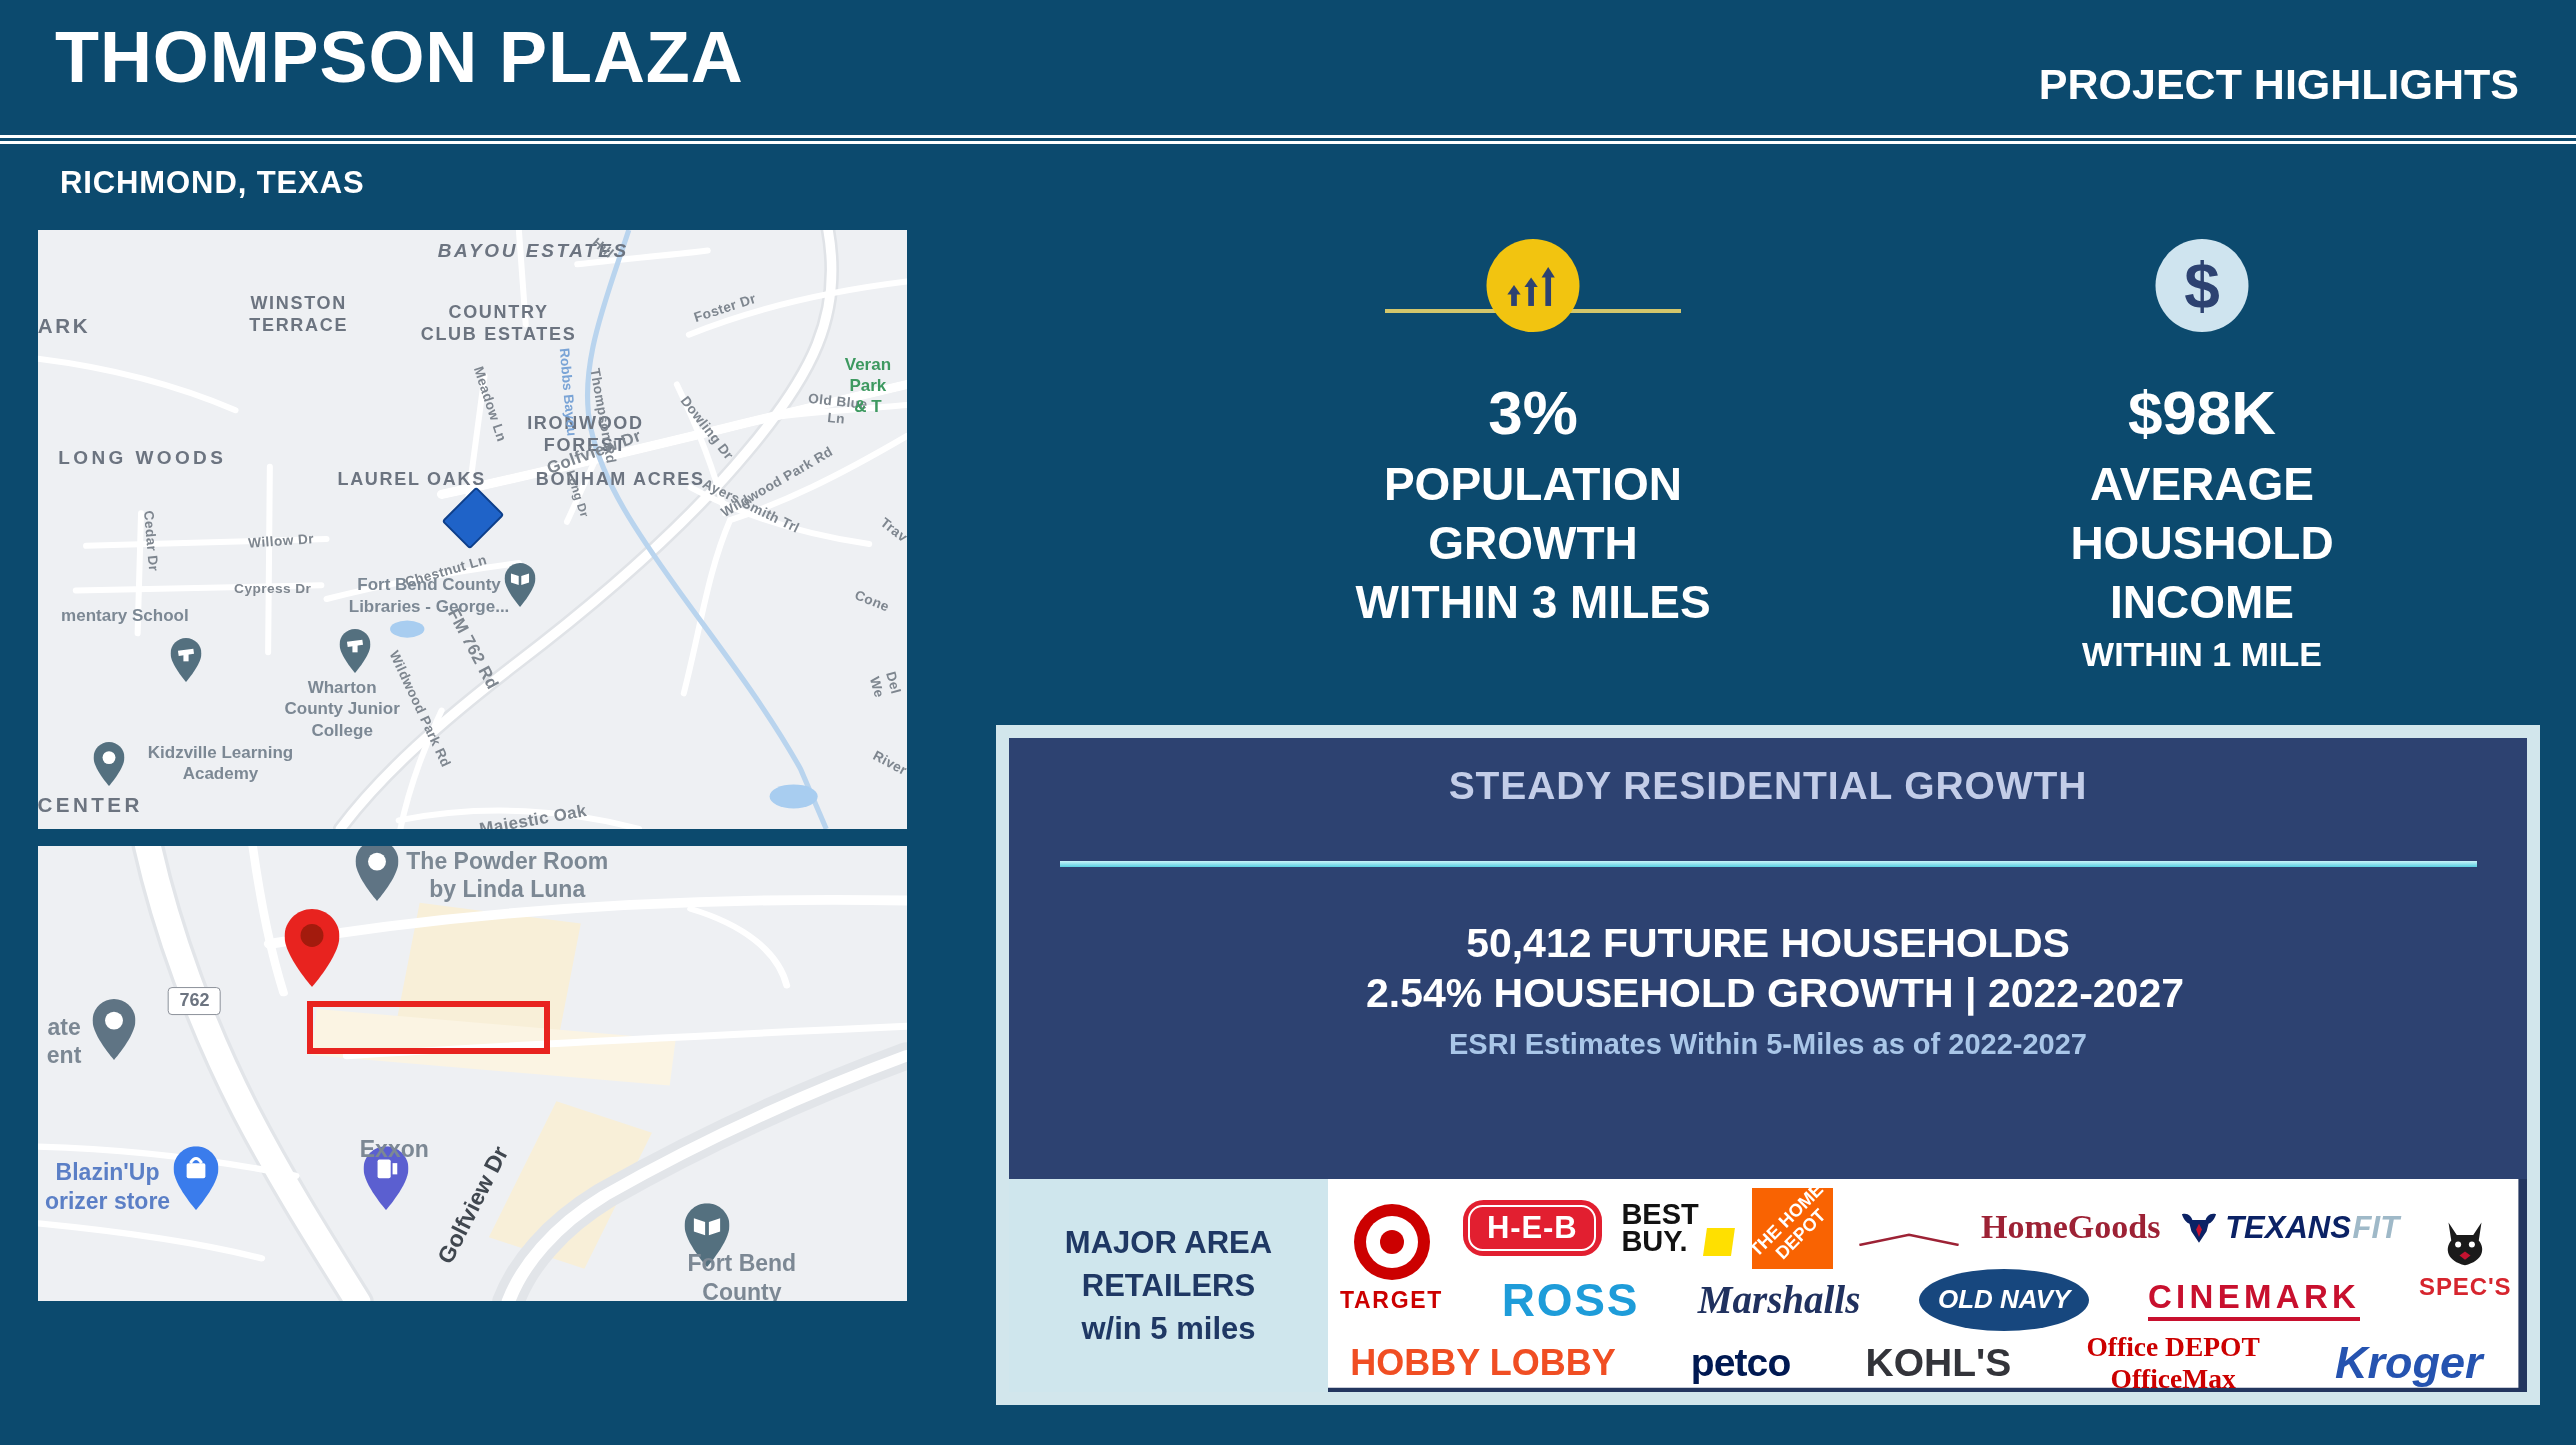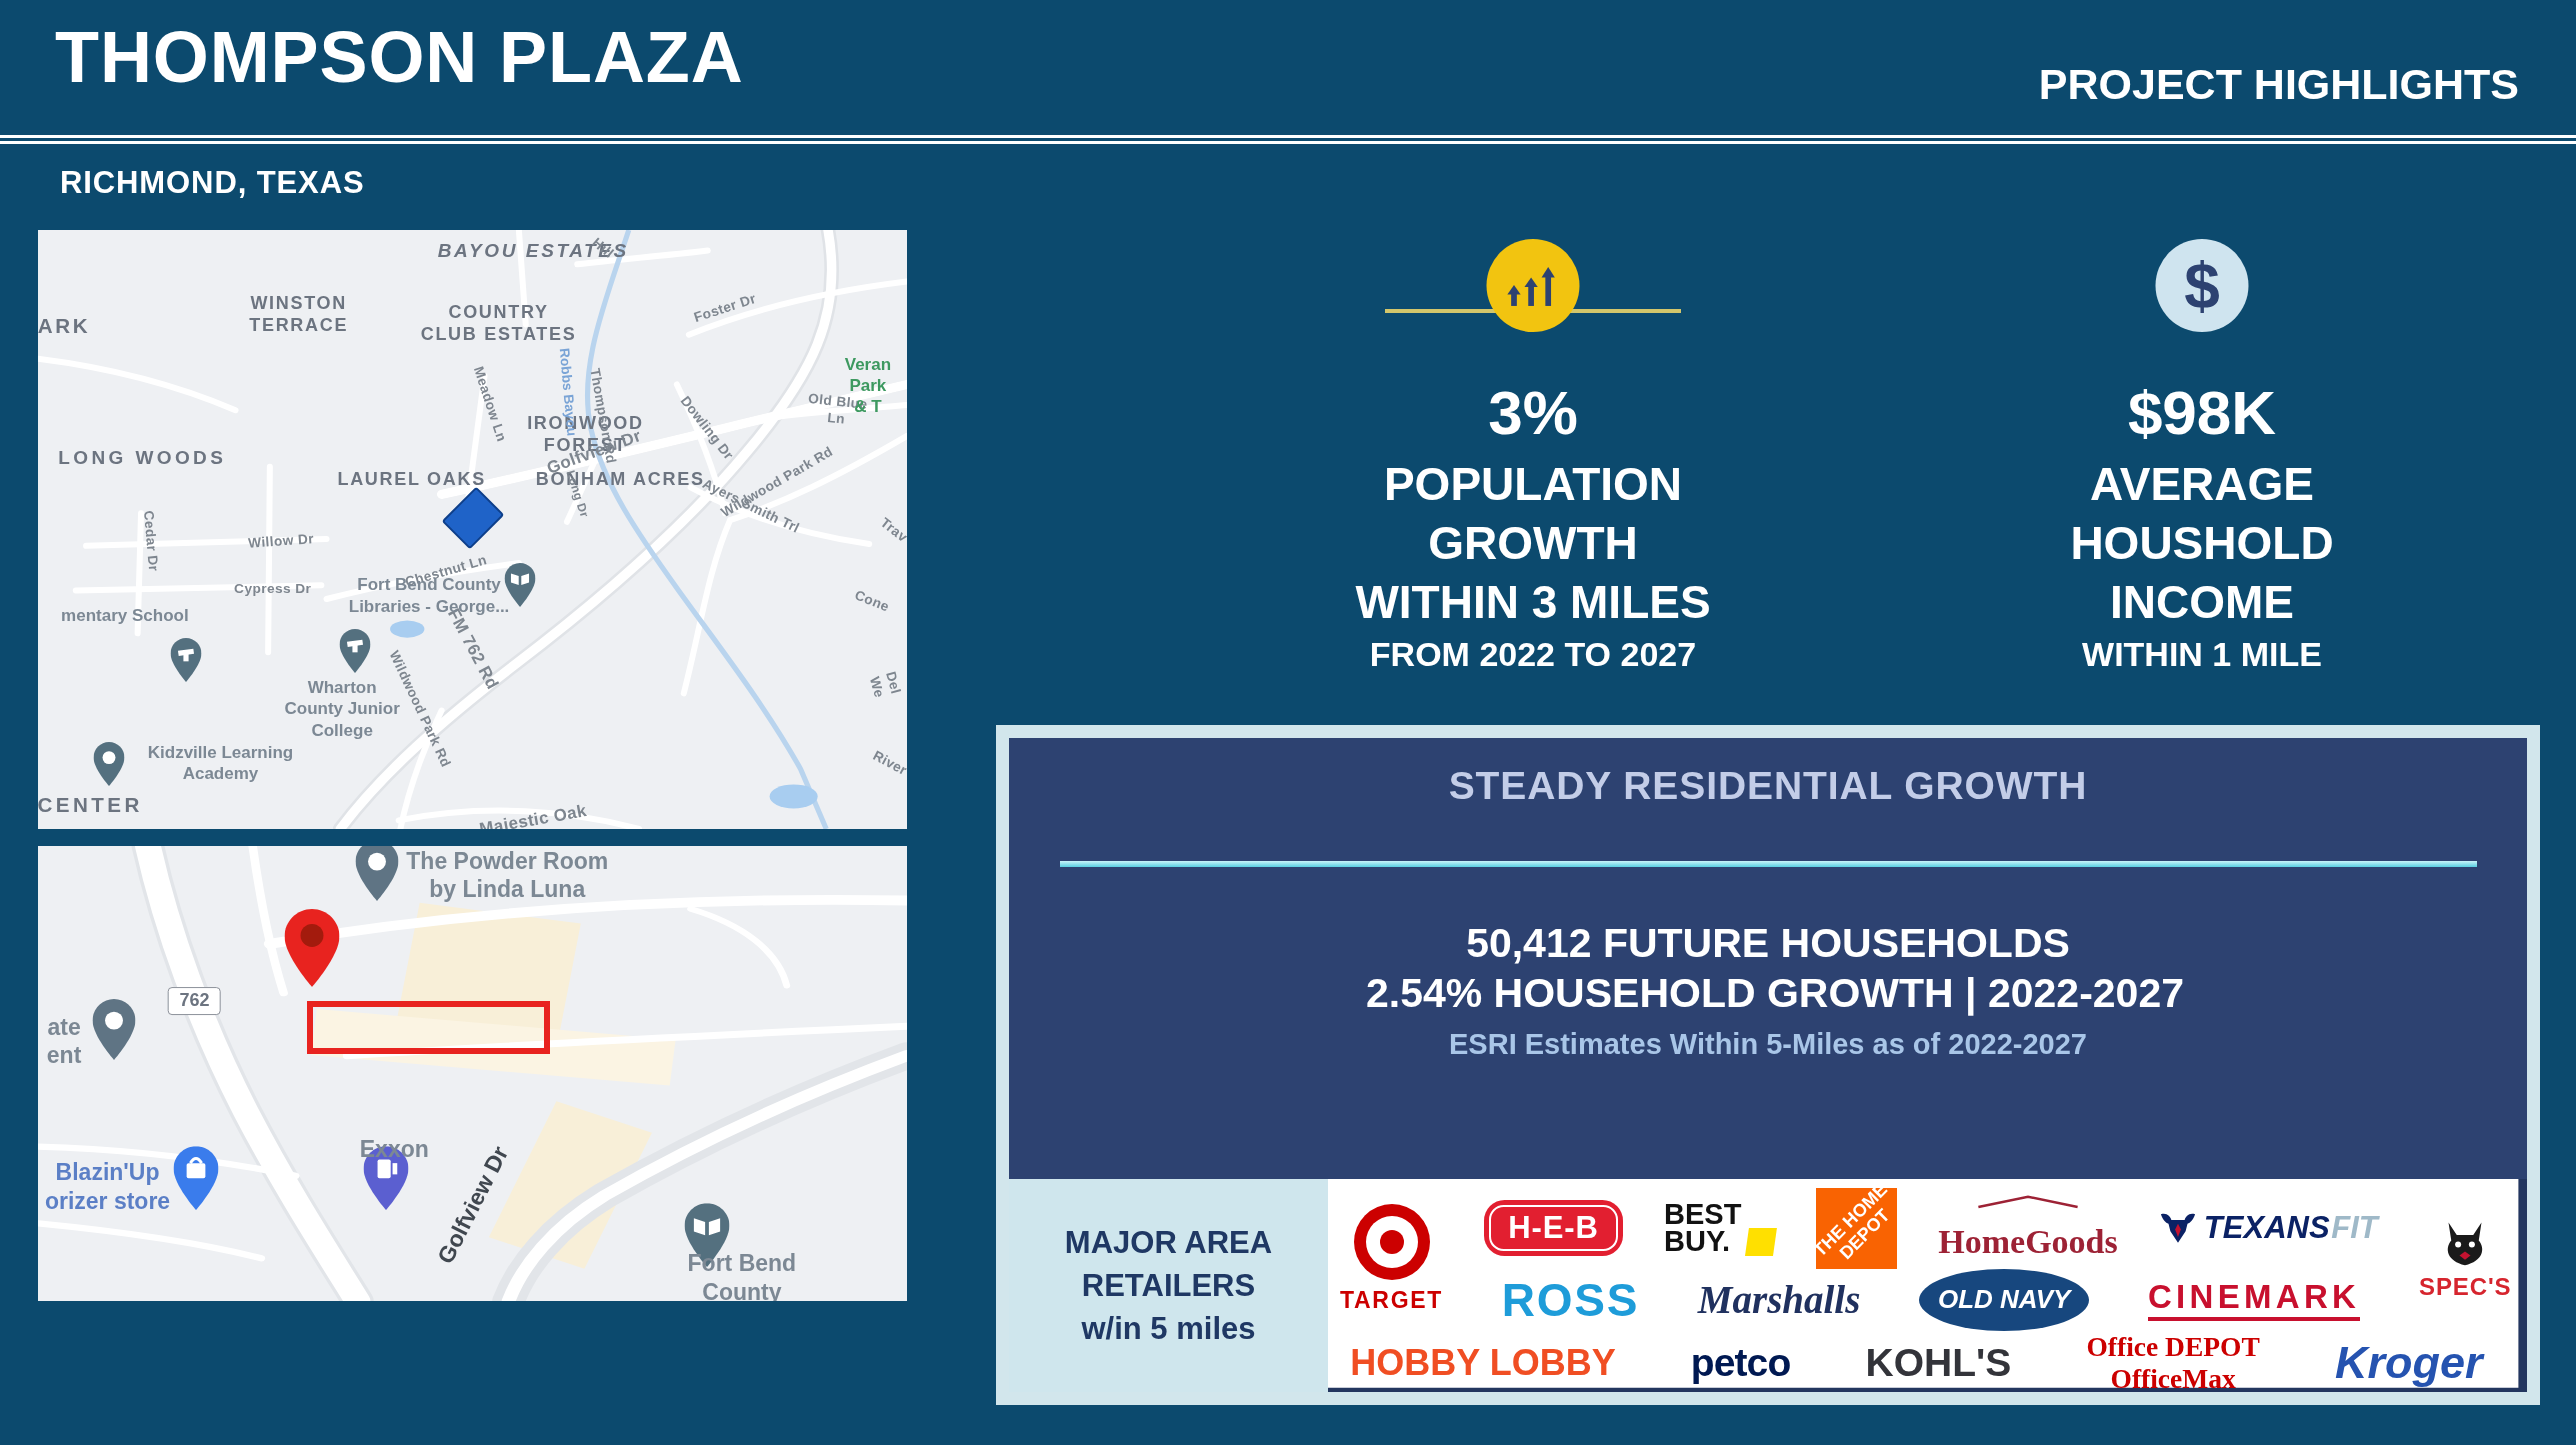--- a/index.html
+++ b/index.html
@@ -75,21 +75,21 @@
   .target-word{color:#c00;font-weight:800;font-size:23px;letter-spacing:1.7px;margin-top:6.9px;}
   .heb{position:relative;background:#e21f30;color:#fff;font-weight:800;font-size:31px;
        padding:10.3px 24px;border-radius:20.6px;letter-spacing:0.9px;}
   .heb::before{content:"";position:absolute;inset:5.2px;border:2.6px solid #fff;border-radius:14.6px;}
   .bestbuy{display:flex;align-items:flex-end;gap:6px;}
   .bb-text{color:#121212;font-weight:900;font-size:29px;line-height:27px;white-space:pre-line;text-align:left;}
   .bb-tag{width:27.5px;height:27.5px;background:#ffe000;transform:skewX(-8deg);}
   .hd{width:81px;height:81px;background:#f96302;position:relative;overflow:hidden;}
   .hd span{position:absolute;left:-10.3px;top:19px;width:103px;transform:rotate(-45deg);
            color:#fff;font-weight:800;font-size:18px;line-height:20px;text-align:center;}
-  .homegoods{display:flex;flex-direction:column;align-items:center;gap:16px;}
+  .homegoods{display:flex;flex-direction:row;align-items:flex-end;gap:16px;}
   .hg-word{font-family:"Liberation Serif",serif;font-weight:700;font-size:34px;color:#9d2235;margin-top:-1.7px;}
   .texansfit{display:flex;align-items:center;gap:6.9px;}
   .tx-word{font-size:31px;font-weight:900;font-style:italic;color:#0b2265;}
   .tx-fit{font-size:31px;font-weight:900;font-style:italic;color:#9fb9c8;margin-left:-5.2px;}
   .specs-word{color:#d6252e;font-weight:900;font-size:24px;letter-spacing:0.9px;margin-top:1.7px;}
   .ross{color:#1e9cd9;font-weight:900;font-size:46px;letter-spacing:1.7px;}
   .marshalls{font-family:"Liberation Serif",serif;font-style:italic;font-weight:700;font-size:39px;color:#20315f;}
   .oldnavy{background:#17477e;width:170px;height:62px;border-radius:50%;display:flex;align-items:center;
            justify-content:center;color:#fff;font-style:italic;font-weight:700;font-size:26px;}
   .cinemark{color:#c8102e;font-weight:800;font-size:33px;letter-spacing:4.3px;border-bottom:4.3px solid #c8102e;padding-bottom:1.7px;}
@@ -293,21 +293,20 @@
             <polygon points="39,16 46,5 53,16"></polygon>
               <rect x="43" y="14" width="6" height="32"></rect>
           </g>
         </svg>
       </div>
     </div>
     <div class="stat-value">3%</div>
     <div class="stat-label">POPULATION
 GROWTH
 WITHIN 3 MILES</div>
-    <div class="stat-caption">FROM 2022 TO 2027</div>
   </div>
 
   <div class="stat" id="stat-inc">
     <div class="icon-wrap">
       <div class="icon-circle circle-inc">
         <span class="dollar-glyph">$</span>
       </div>
     </div>
     <div class="stat-value">$98K</div>
     <div class="stat-label">AVERAGE

